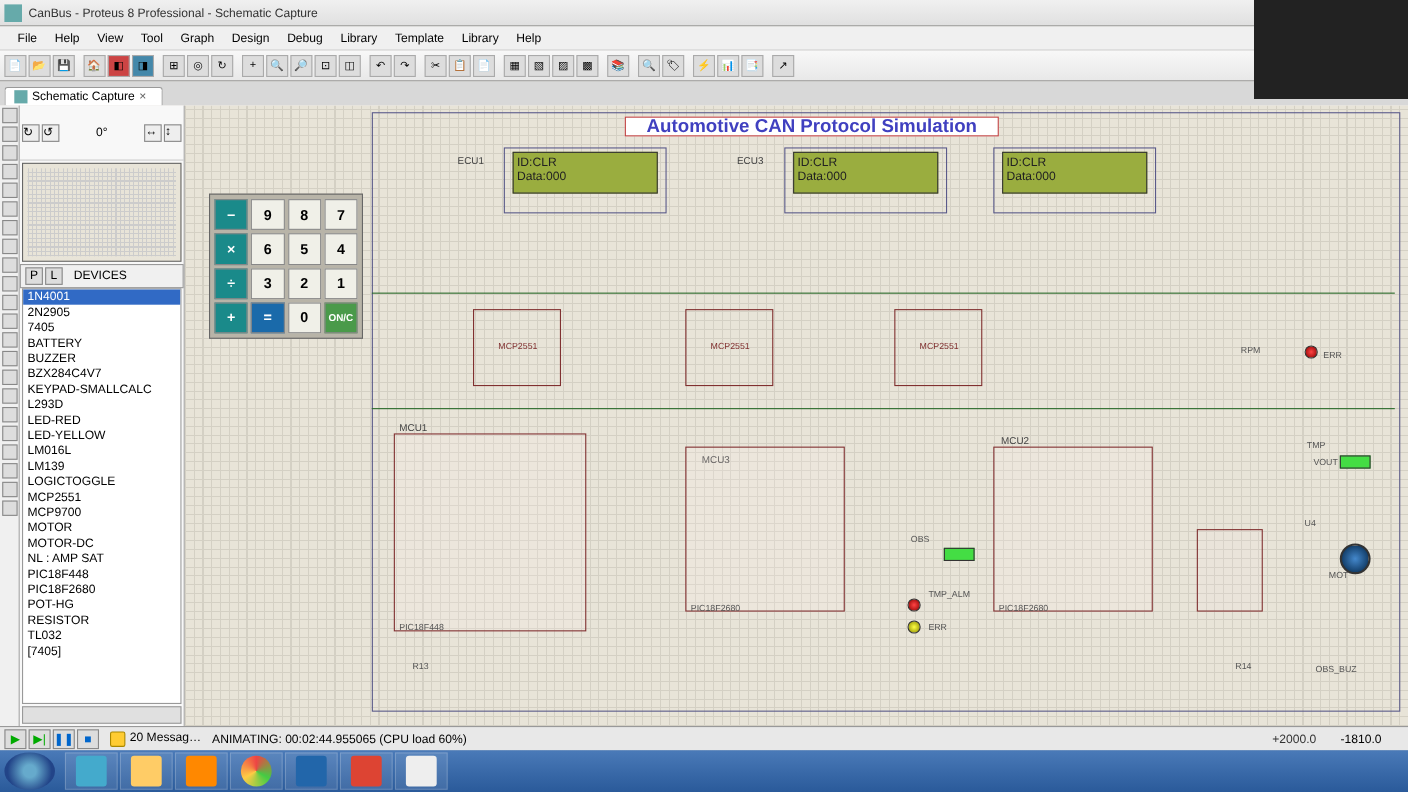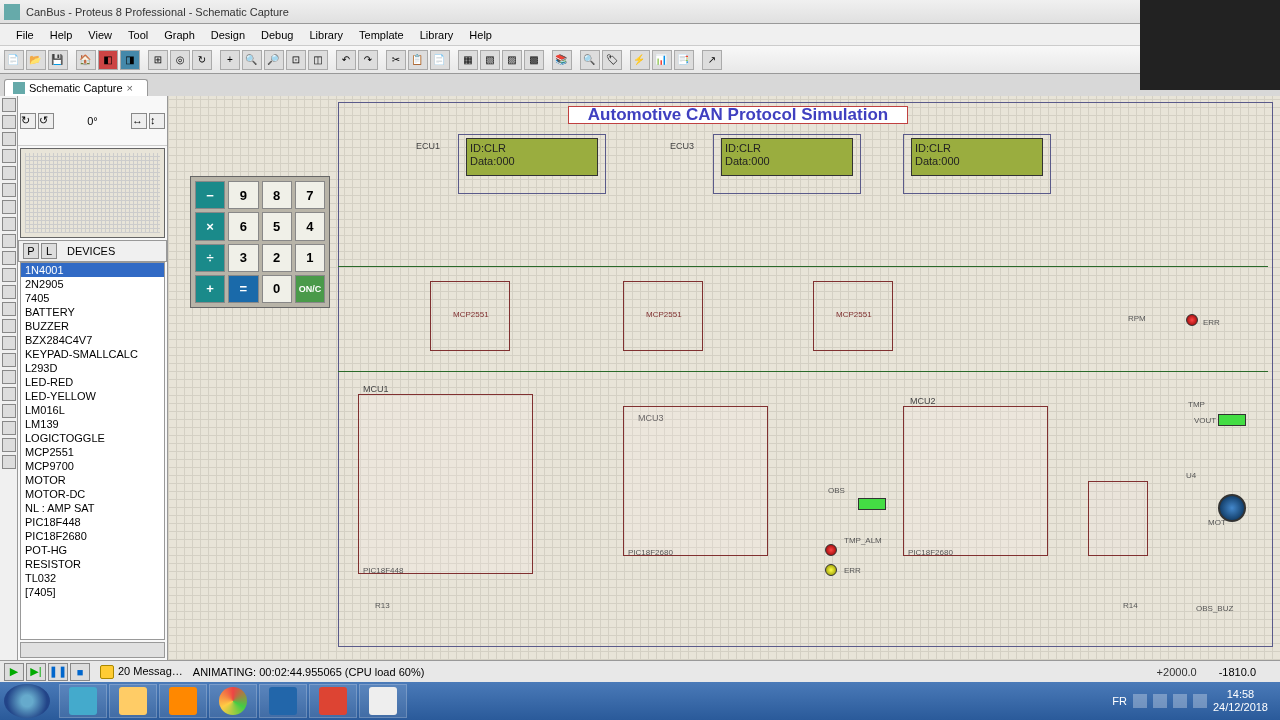--- a/index.html
+++ b/index.html
@@ -341,26 +341,15 @@
     </div>
   <div class="task-icon">
       <div class="ico" style="background:#26a"></div>
     </div>
   <div class="task-icon">
       <div class="ico" style="background:#d43"></div>
     </div>
   <div class="task-icon">
       <div class="ico" style="background:#eee"></div>
     </div>
-  <div class="tray">
-    <span>FR</span>
-    <span class="tray-ico"></span>
-    <span class="tray-ico"></span>
-    <span class="tray-ico"></span>
-    <span class="tray-ico"></span>
-    <div class="clock">
-      <div>14:58</div>
-      <div>24/12/2018</div>
-    </div>
-  </div>
 </div>
 
 <div class="webcam"></div>
 
 </body></html>

